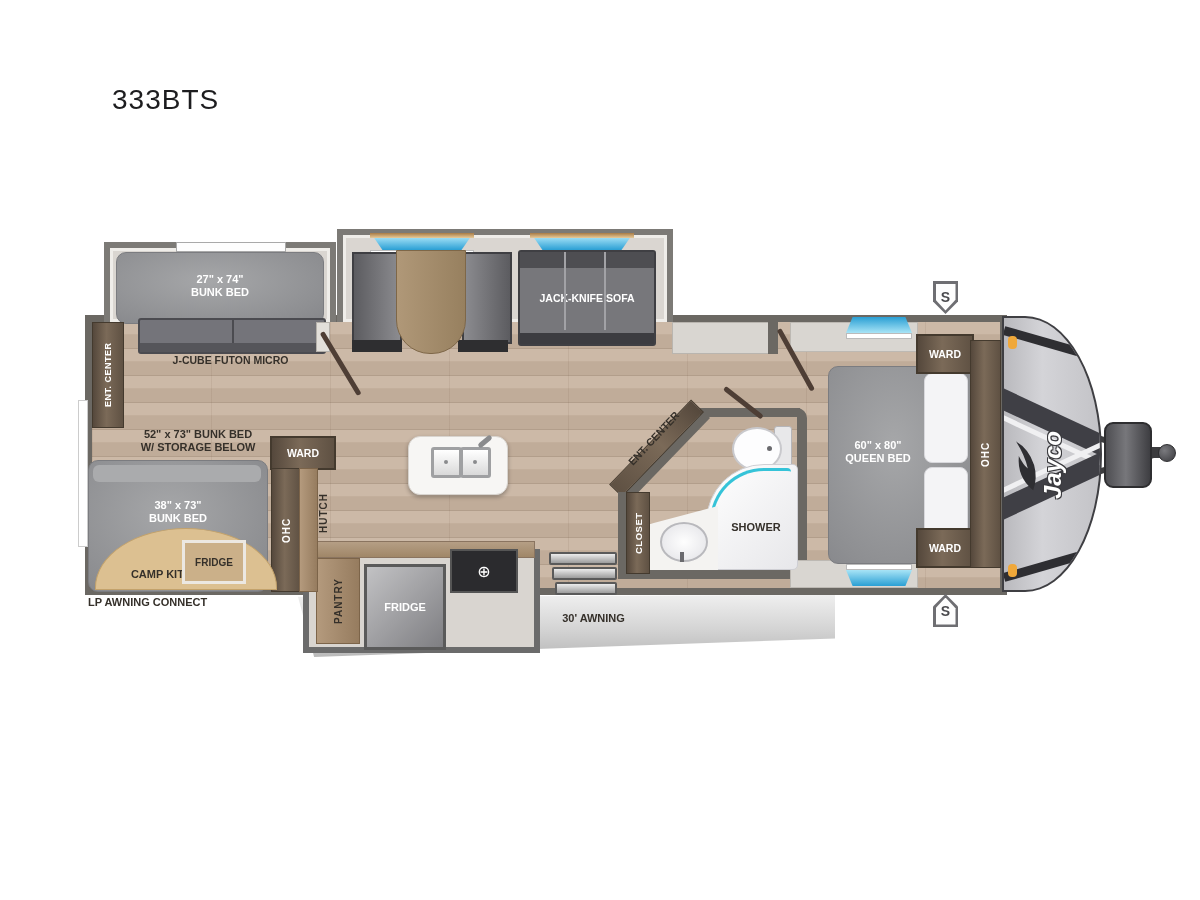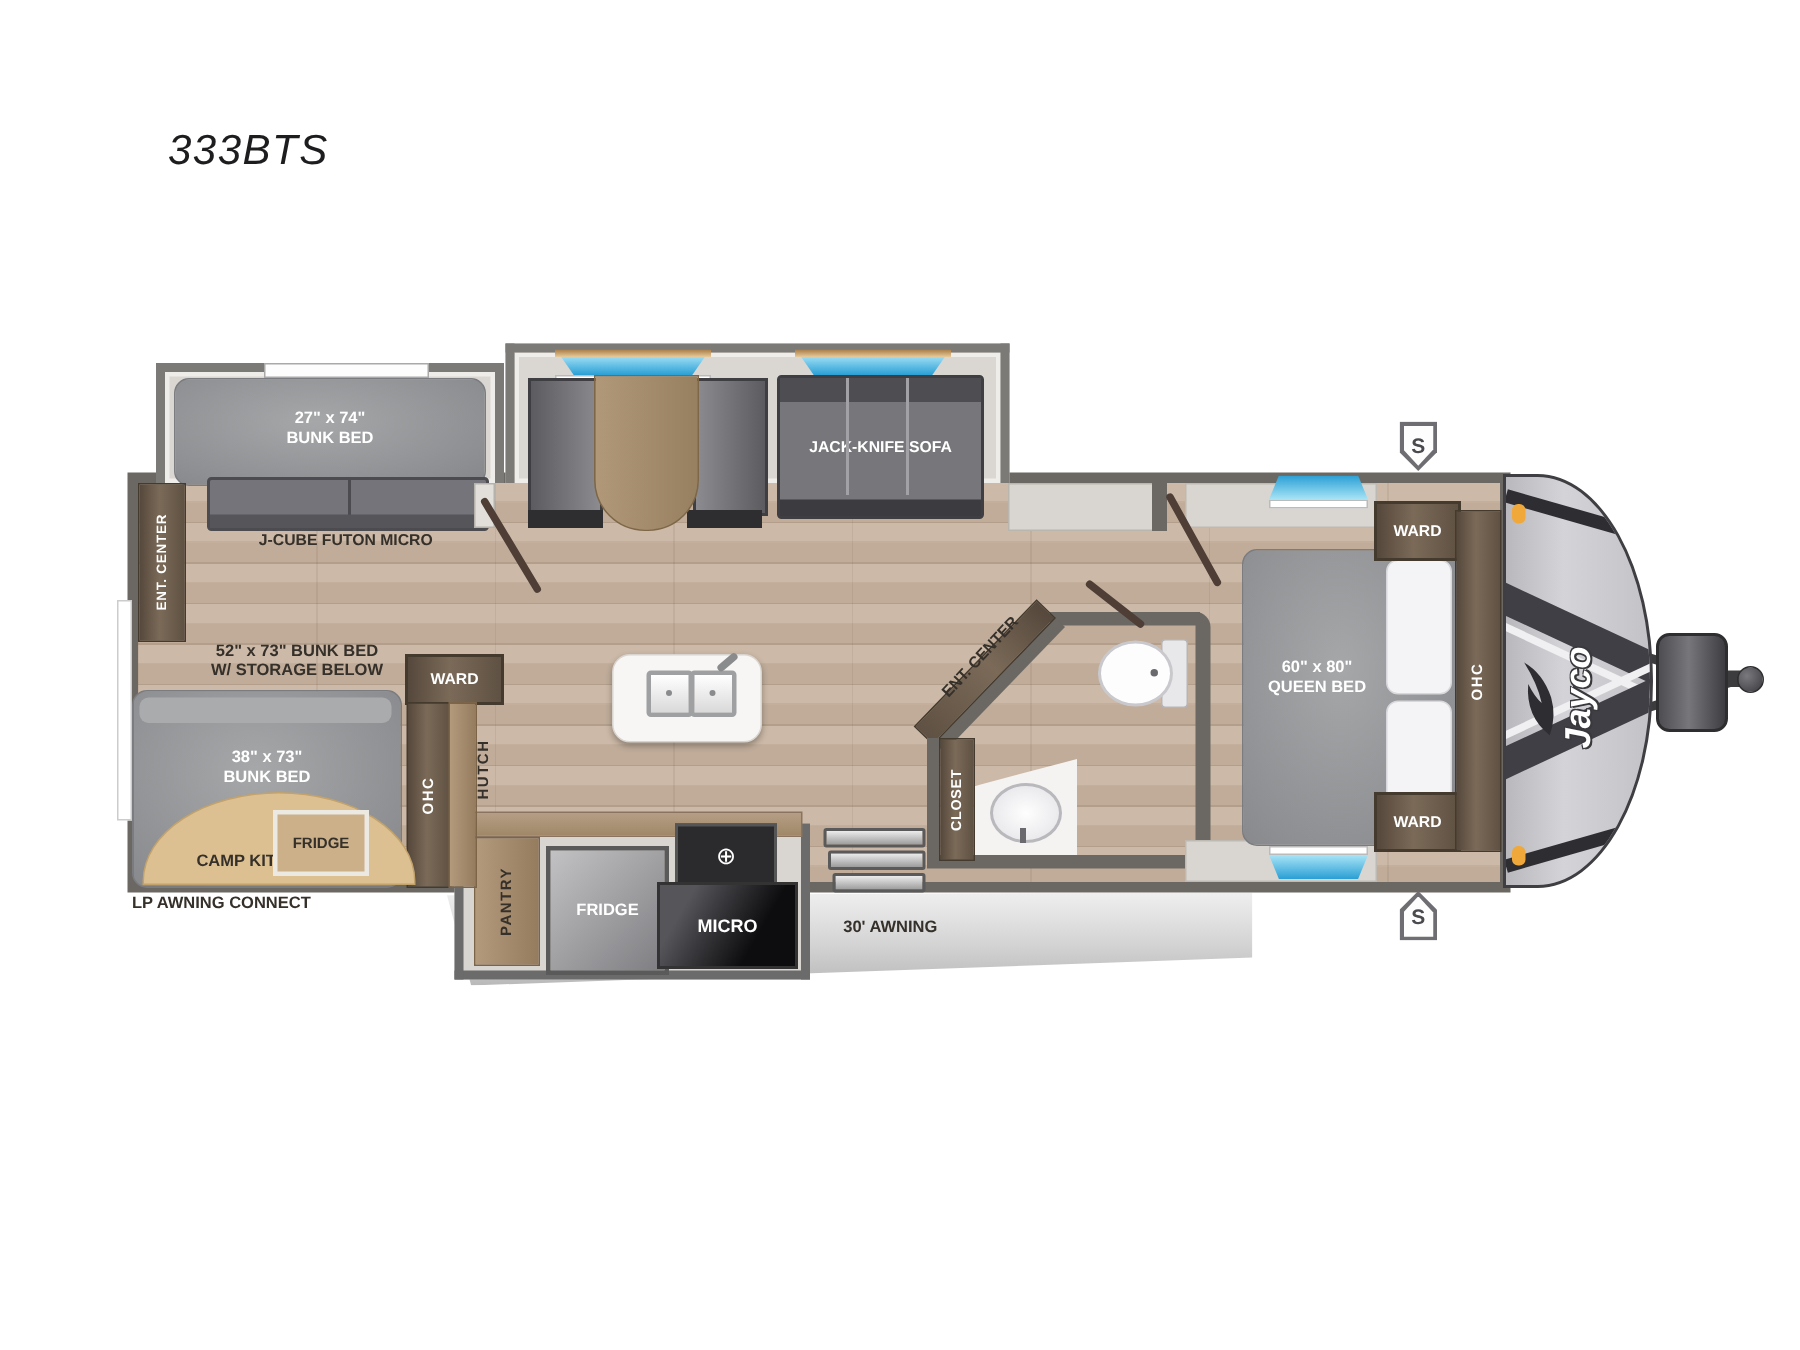--- a/index.html
+++ b/index.html
@@ -27,21 +27,21 @@
   .badge-outer-up{clip-path:polygon(50% 0,100% 38%,100% 100%,0 100%,0 38%);background:#6e6e72;}
   .badge-inner-up{clip-path:polygon(50% 0,100% 40%,100% 100%,0 100%,0 40%);background:#fdfdfd;}
   .stepbar{height:9px;background:linear-gradient(180deg,#ececec,#9c9c9c);
            border:2px solid #5a5a5a;border-radius:2px;margin-bottom:2px;}
 </style>
 </head>
 <body>
 
 <div class="plan">
 
-  <div class="abs" style="left:112px;top:84px;font-size:28px;color:#1d1d1f;letter-spacing:1px;font-style:italic;">333BTS</div>
+  <div class="abs" style="left:112px;top:84px;font-size:28px;color:#1d1d1f;letter-spacing:1px;">333BTS</div>
 
   <div class="abs" style="left:298px;top:595px;width:537px;height:62px;
        clip-path:polygon(0 3%,100% 0,100% 70%,3% 100%);
        background:linear-gradient(180deg,#efefef,#d4d4d4 55%,#b9b9b9);z-index:1;"></div>
   <div class="abs lbl" style="left:536px;top:612px;width:115px;z-index:2;">30' AWNING</div>
 
   <div class="abs" style="left:1088px;top:432px;width:68px;height:6px;background:#3c3c3e;
        transform:rotate(17deg);transform-origin:0 50%;z-index:2;"></div>
   <div class="abs" style="left:1088px;top:472px;width:68px;height:6px;background:#3c3c3e;
        transform:rotate(-17deg);transform-origin:0 50%;z-index:2;"></div>
@@ -105,25 +105,20 @@
   <div class="abs woodband" style="left:316px;top:558px;width:42px;height:84px;z-index:4;">
     <div class="vtext lbl" style="font-size:10px;">PANTRY</div>
   </div>
   <div class="abs" style="left:364px;top:564px;width:76px;height:80px;border:3px solid #5a5a5a;
        background:linear-gradient(135deg,#c2c2c4,#7e7e82);z-index:4;display:flex;align-items:center;justify-content:center;">
     <span class="lblw">FRIDGE</span>
   </div>
   <div class="abs" style="left:450px;top:549px;width:64px;height:40px;background:#2b2b2e;border:2px solid #555;
        display:flex;align-items:center;justify-content:center;z-index:4;">
     <span style="color:#fff;font-size:16px;">⊕</span>
-  </div>
-  <div class="abs" style="left:438px;top:588px;width:90px;height:54px;
-       background:linear-gradient(120deg,#55555a 20%,#0d0d0f 70%);border:2px solid #333;
-       display:flex;align-items:center;justify-content:center;z-index:5;">
-    <span class="lblw" style="font-size:12px;">MICRO</span>
   </div>
 
   <div class="abs" style="left:549px;top:552px;width:68px;height:44px;z-index:5;">
     <div class="stepbar"></div>
     <div class="stepbar" style="margin-left:3px;"></div>
     <div class="stepbar" style="margin-left:6px;"></div>
   </div>
 
   <div class="abs wood" style="left:85px;top:315px;width:908px;height:266px;border:7px solid #6b6863;z-index:2;"></div>
 
@@ -195,20 +190,27 @@
   <div class="abs brown" style="left:626px;top:492px;width:22px;height:80px;z-index:4;">
     <div class="vtext lblw" style="font-size:9.5px;letter-spacing:0.5px;">CLOSET</div>
   </div>
 
   <div class="abs" style="left:774px;top:426px;width:16px;height:44px;background:#e8e8ea;border:1px solid #b5b5b9;border-radius:3px;z-index:5;"></div>
   <div class="abs" style="left:732px;top:427px;width:46px;height:40px;background:#fdfdfe;border:2px solid #c9c9cd;
        border-radius:50%;z-index:5;">
     <div style="position:absolute;right:8px;top:17px;width:5px;height:5px;background:#6a6a6e;border-radius:50%;"></div>
   </div>
 
+  <div class="abs" style="left:706px;top:464px;width:90px;height:104px;
+       background:linear-gradient(135deg,#ffffff,#e7e7ea);border:1px solid #cfcfd4;
+       border-radius:58px 5px 5px 5px;z-index:5;">
+    <div style="position:absolute;left:3px;top:3px;width:78px;height:92px;border-radius:54px 4px 4px 4px;
+         border-top:3px solid #35c3d8;border-left:3px solid #35c3d8;border-right:none;border-bottom:none;"></div>
+    <div class="lbl" style="margin-top:56px;margin-left:8px;">SHOWER</div>
+  </div>
 
   <div class="abs" style="left:650px;top:506px;width:68px;height:64px;background:#f4f3f1;
        clip-path:polygon(0 28%,100% 0,100% 100%,0 100%);z-index:5;">
     <div style="position:absolute;left:10px;top:16px;width:44px;height:36px;border:2px solid #b9b9bd;
          background:radial-gradient(#fefefe,#e2e2e6);border-radius:50%;"></div>
     <div style="position:absolute;left:30px;top:46px;width:4px;height:10px;background:#6a6a6e;"></div>
   </div>
 
   <div class="abs" style="left:790px;top:322px;width:126px;height:28px;background:#d9d6d1;border:1px solid #bdb9b3;z-index:4;"></div>
   <div class="abs" style="left:790px;top:560px;width:126px;height:26px;background:#d9d6d1;border:1px solid #bdb9b3;z-index:4;"></div>

